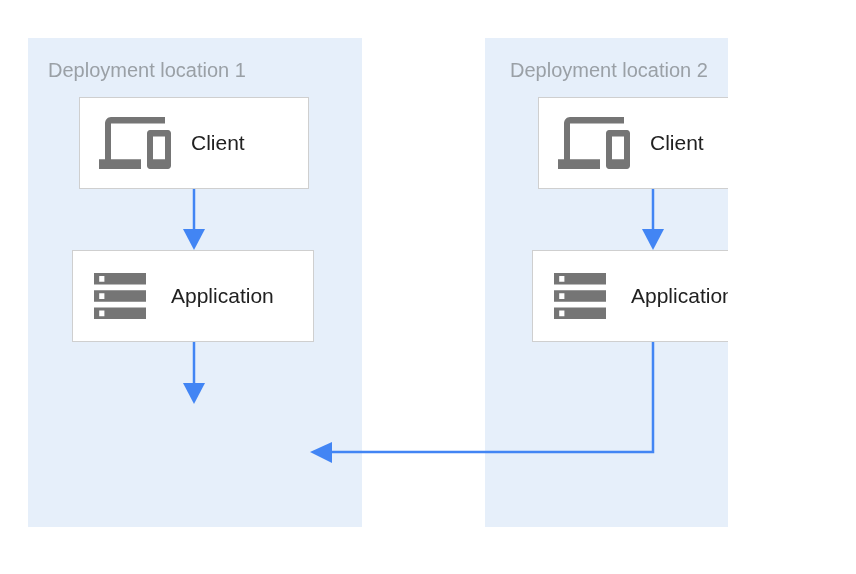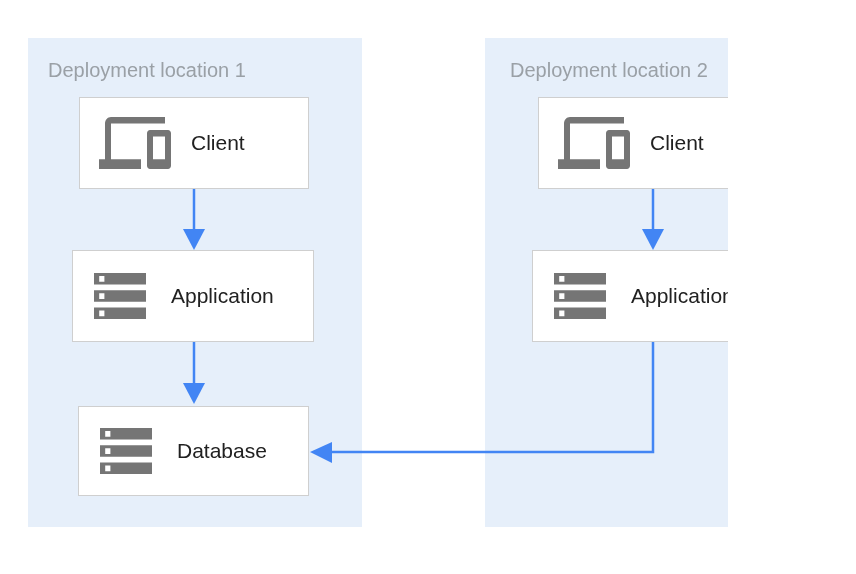--- a/index.html
+++ b/index.html
@@ -118,28 +118,20 @@
 
   <div class="node node-app1">
     <span class="node-icon">
       <svg viewBox="2 4 20 16" width="52" height="46" preserveAspectRatio="none">
         <path d="M2 20h20v-4H2v4zm2-3h2v2H4v-2zM2 4v4h20V4H2zm4 3H4V5h2v2zm-4 7h20v-4H2v4zm2-3h2v2H4v-2z"></path>
       </svg>
     </span>
     <span class="node-label">Application</span>
   </div>
 
-  <div class="node node-db1">
-    <span class="node-icon">
-      <svg viewBox="2 4 20 16" width="52" height="46" preserveAspectRatio="none">
-        <path d="M2 20h20v-4H2v4zm2-3h2v2H4v-2zM2 4v4h20V4H2zm4 3H4V5h2v2zm-4 7h20v-4H2v4zm2-3h2v2H4v-2z"></path>
-      </svg>
-    </span>
-    <span class="node-label">Database</span>
-  </div>
 
   <div class="node node-client2">
     <span class="node-icon">
       <svg viewBox="0 4 24 16" width="72" height="52" preserveAspectRatio="none">
         <path d="M4 6h18V4H4c-1.1 0-2 .9-2 2v11H0v3h14v-3H4V6zm19 2h-6c-.55 0-1 .45-1 1v10c0 .55.45 1 1 1h6c.55 0 1-.45 1-1V9c0-.55-.45-1-1-1zm-1 9h-4v-7h4v7z"></path>
       </svg>
     </span>
     <span class="node-label">Client</span>
   </div>
 

